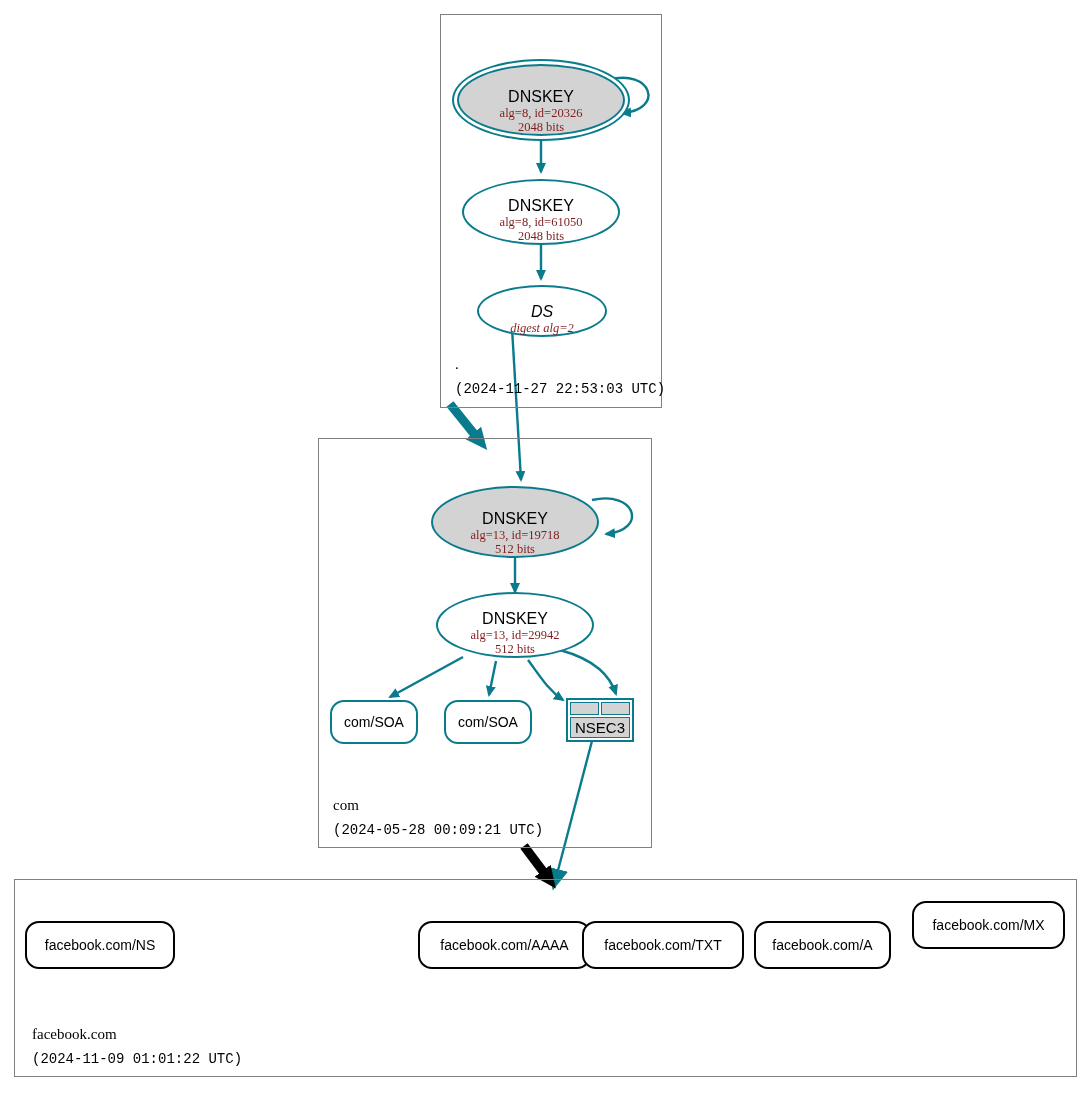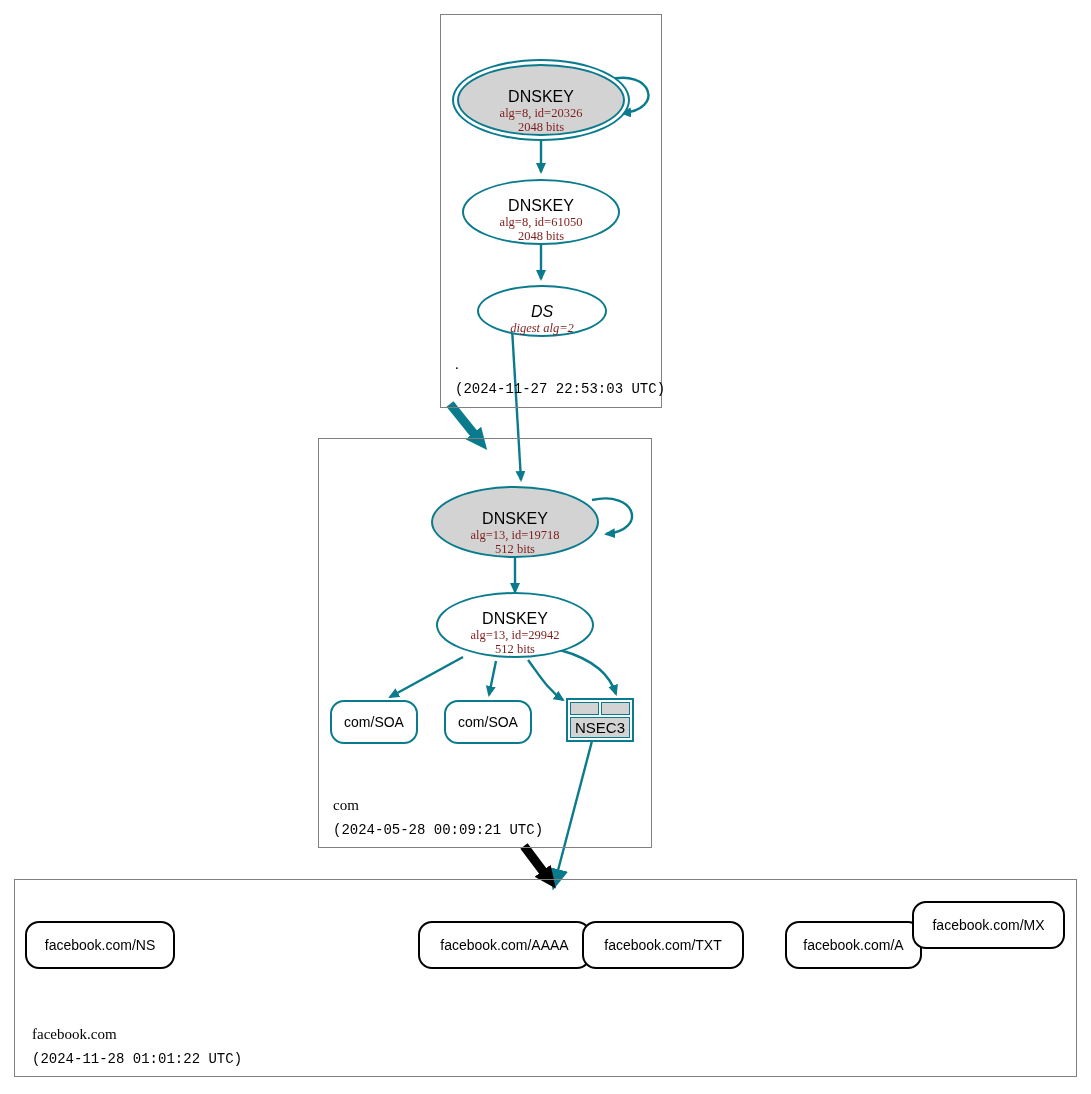--- a/index.html
+++ b/index.html
@@ -218,26 +218,26 @@
   <div class="node-nsec3" style="left:566px; top:698px; width:68px; height:44px;">
     <div class="nsec3-head">
       <div class="nsec3-cell"></div>
       <div class="nsec3-cell"></div>
     </div>
     <div class="nsec3-body">NSEC3</div>
   </div>
 
   <div class="zone-box" style="left:14px; top:879px; width:1063px; height:198px;"></div>
   <div class="zone-label" style="left:32px; top:1026px;">facebook.com</div>
-  <div class="zone-time" style="left:32px; top:1051px;">(2024-11-28 01:01:22 UTC)</div>
+  <div class="zone-time" style="left:32px; top:1051px;">(2024-11-09 01:01:22 UTC)</div>
 
   <div class="node-rrset insecure" style="left:25px; top:921px; width:150px; height:48px;">facebook.com/NS</div>
 
 
   <div class="node-rrset insecure" style="left:378px; top:921px; width:173px; height:48px;margin-left:40px;">facebook.com/AAAA</div>
 
   <div class="node-rrset insecure" style="left:571px; top:921px; width:162px; height:48px;margin-left:11px;">facebook.com/TXT</div>
 
-  <div class="node-rrset insecure" style="left:754px; top:921px; width:137px; height:48px;margin-left:31px;">facebook.com/A</div>
+  <div class="node-rrset insecure" style="left:754px; top:921px; width:137px; height:48px;">facebook.com/A</div>
 
   <div class="node-rrset insecure" style="left:912px; top:901px; width:153px; height:48px;">facebook.com/MX</div>
 
 </div>
 
 </body></html>

